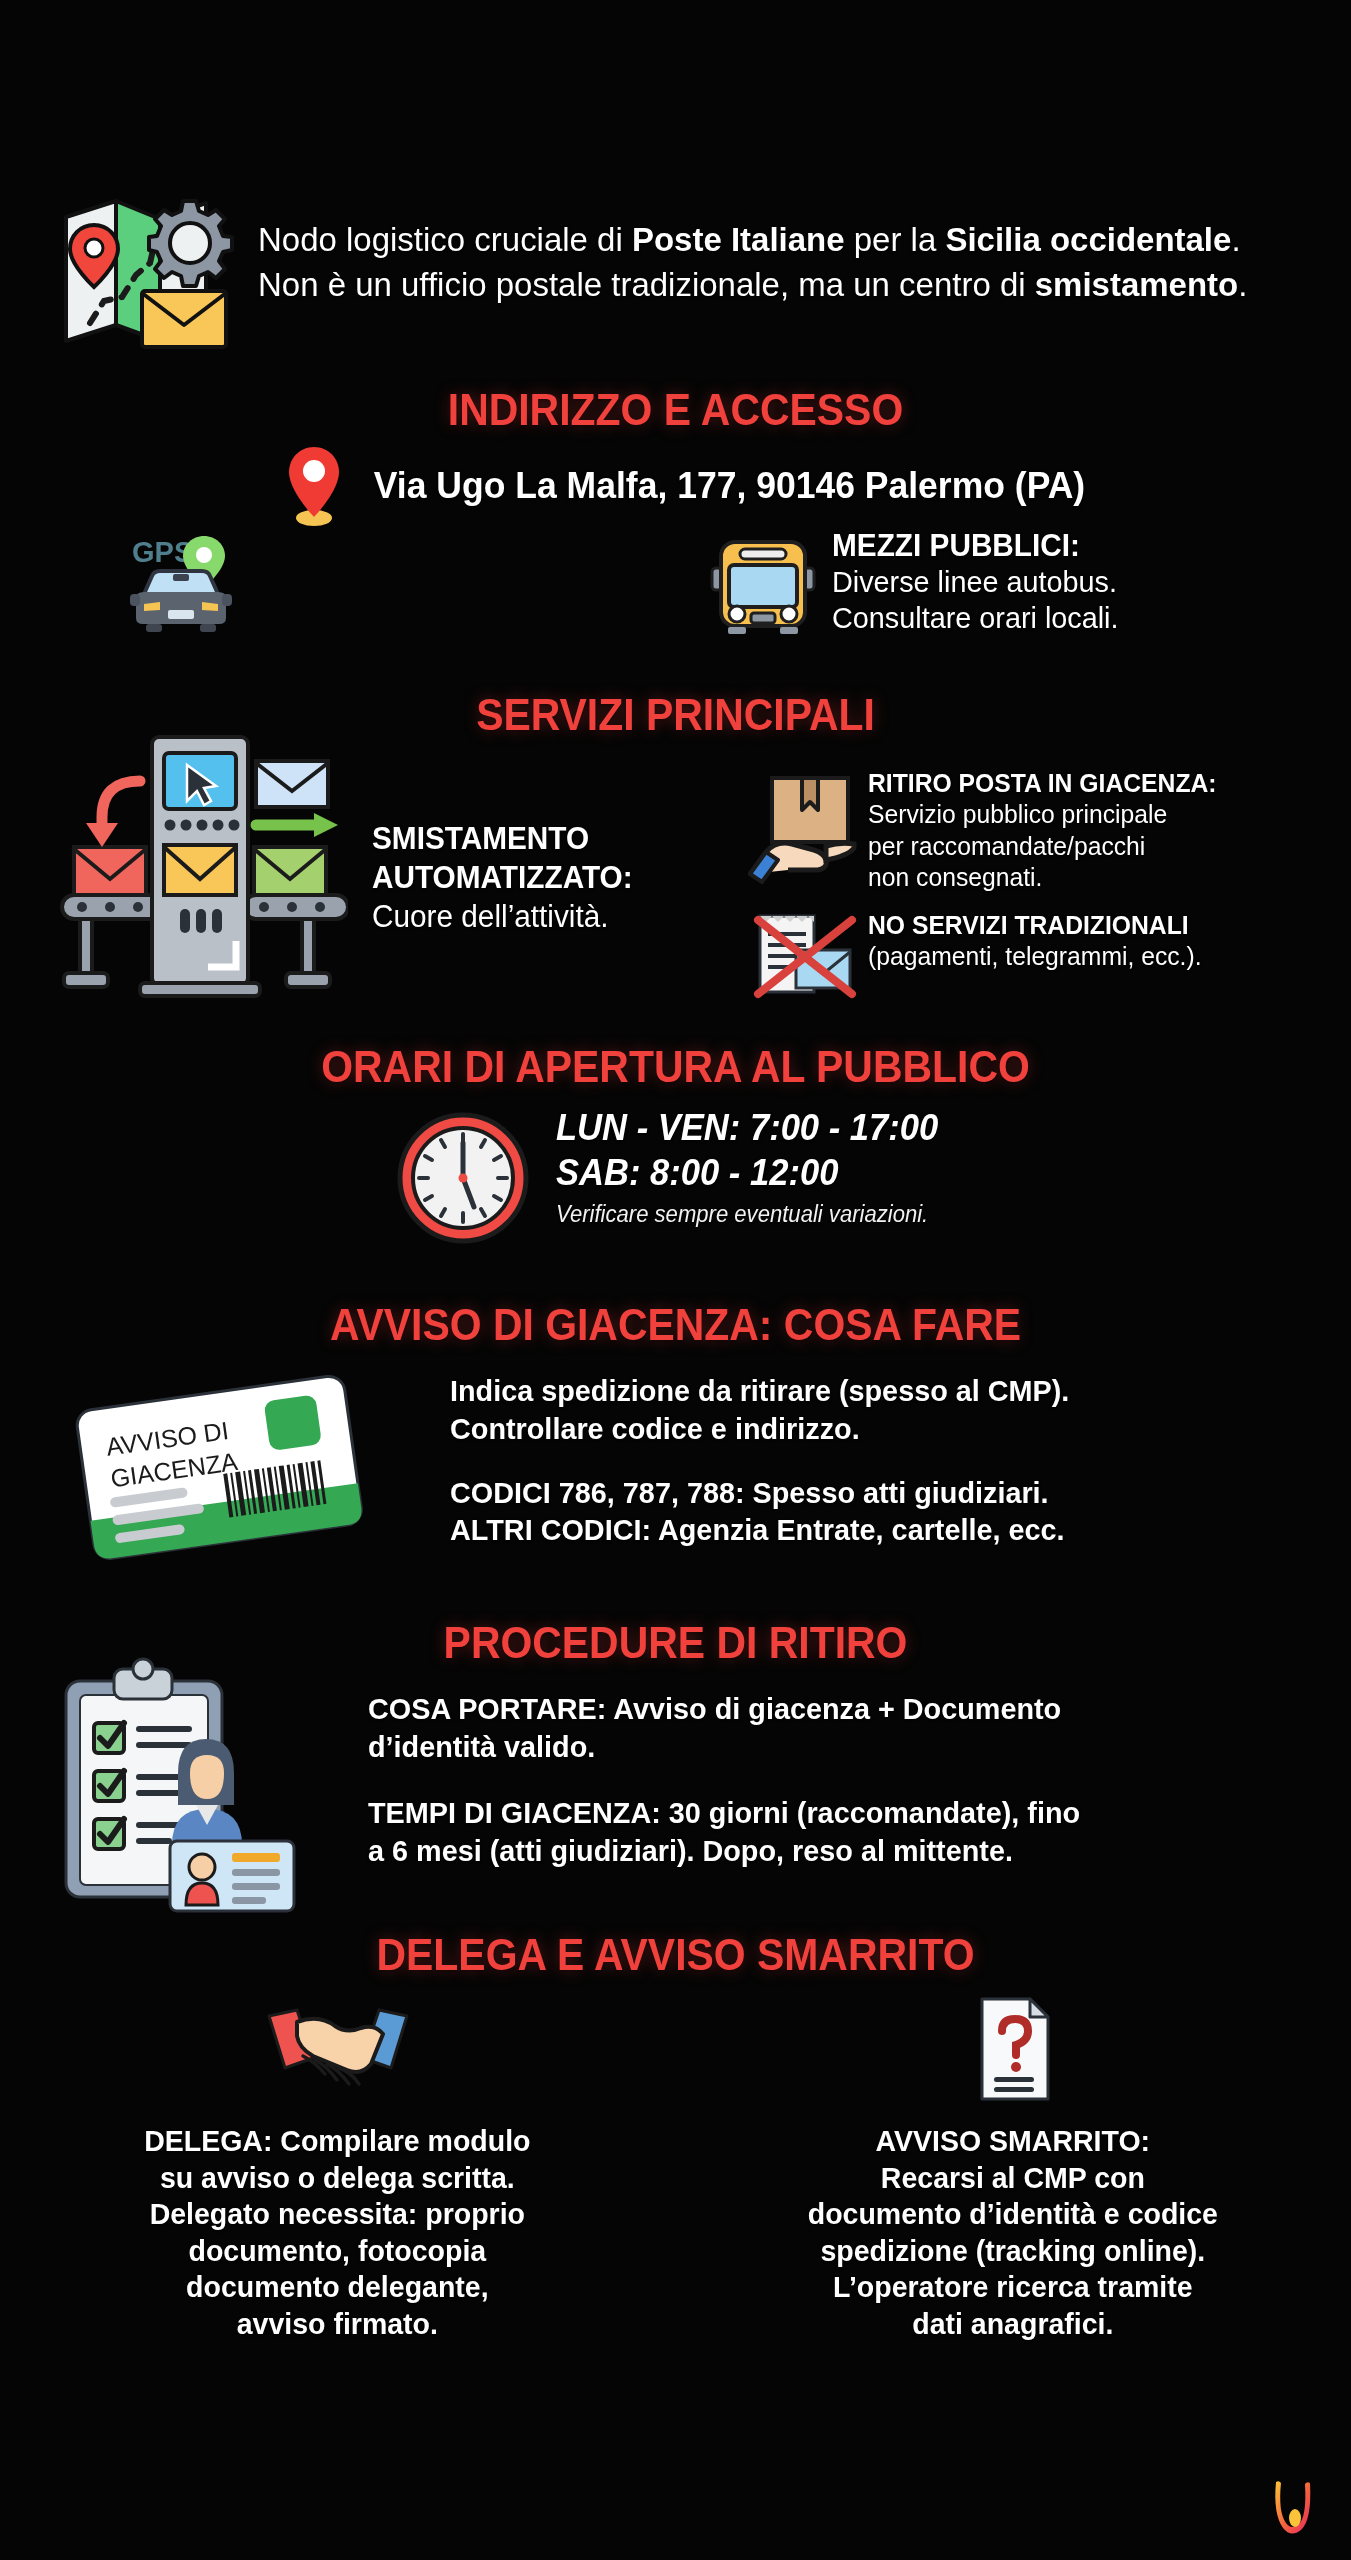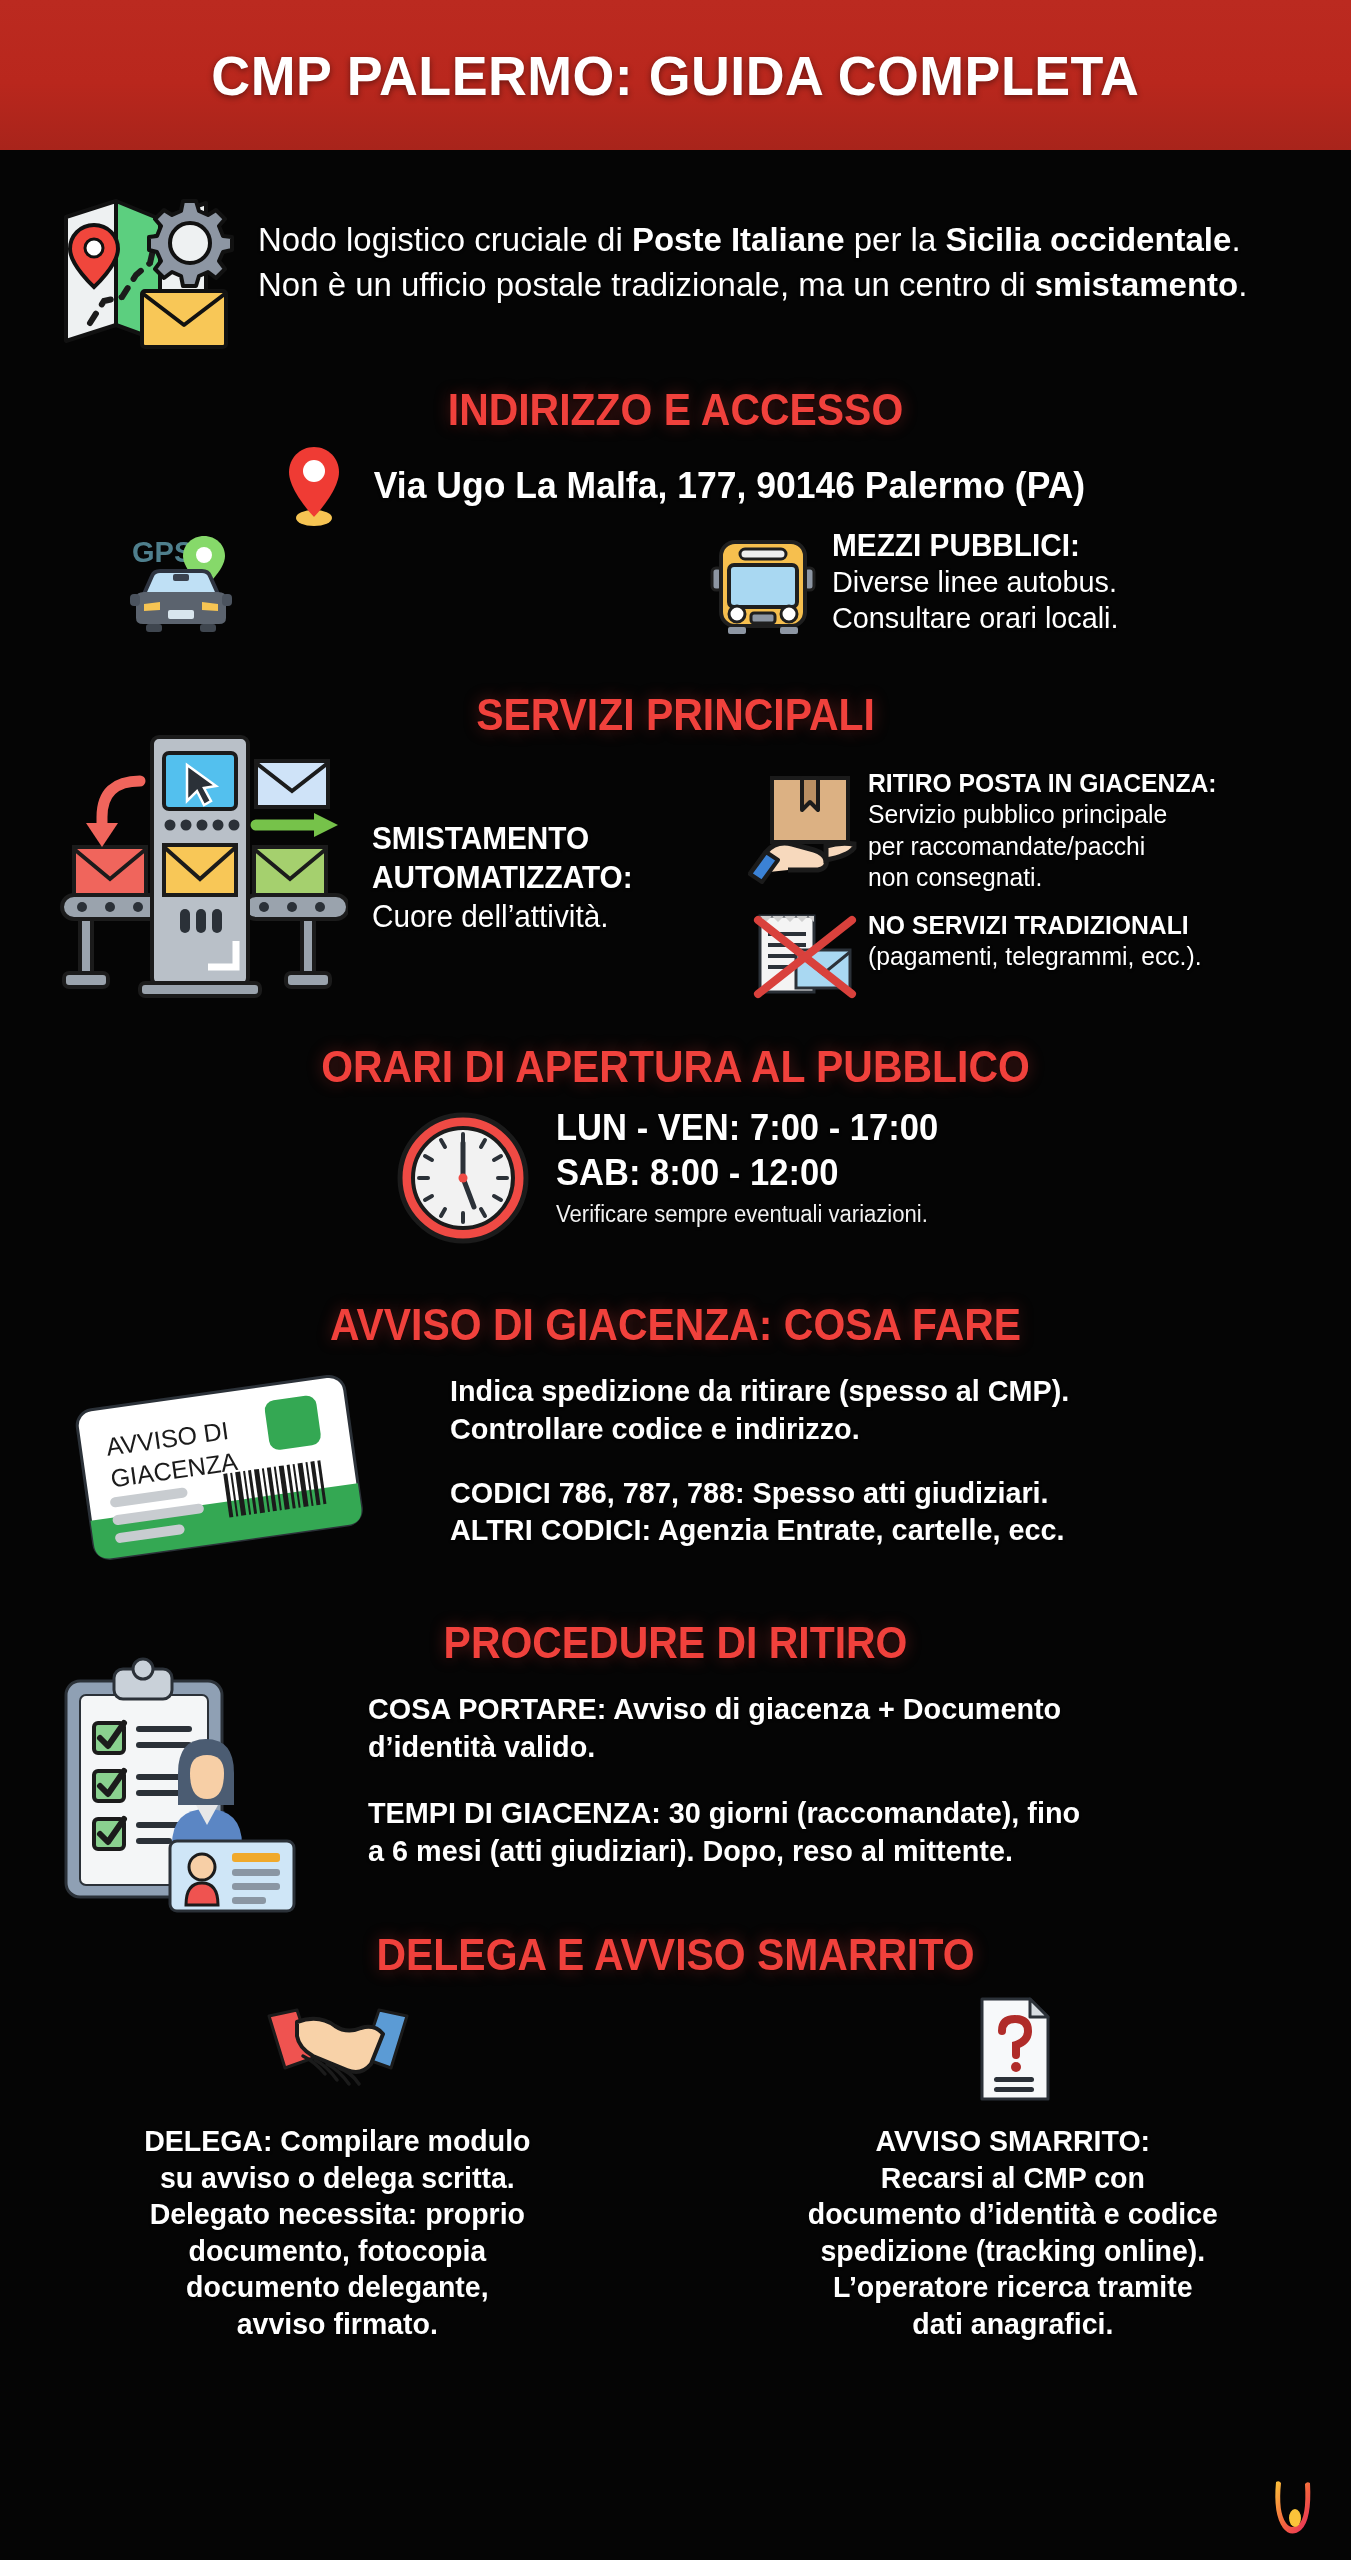--- a/index.html
+++ b/index.html
@@ -126,21 +126,21 @@
     text-shadow: 0 1px 3px rgba(0,0,0,.9);
     transform: scaleX(0.95); transform-origin: left;
   }
   .nobill-block { position: absolute; top: 910px; left: 748px; display: flex; }
   .nobill-body { margin-left: 10px; width: 530px; }
 
   
   .t-orari { position: absolute; top: 1042px; left: 0; width: 1351px; font-size: 44px; }
   .clock-row {
     position: absolute; top: 1105px; left: 0; width: 1351px;
-    display: flex; justify-content: center; align-items: flex-start;
+    display: flex; justify-content: center; align-items: flex-start; font-style: italic;
   }
   .clock-icon { flex: 0 0 auto; margin-top: 6px; }
   .clock-body { margin-left: 26px; }
   .clock-line {
     color: #ffffff; font-size: 36px; font-weight: bold; line-height: 1.25;
     text-shadow: 0 1px 3px rgba(0,0,0,.9);
     transform: scaleX(0.96); transform-origin: left;
   }
   .clock-note {
     color: #f2f2f2; font-size: 23px; margin-top: 6px;
@@ -196,23 +196,20 @@
     text-shadow: 0 1px 2px rgba(0,0,0,.6);
     transform: scaleX(0.95);
   }
   .logo { position: absolute; right: 34px; bottom: 20px; width: 48px; height: 62px; }
 </style>
 </head>
 <body>
 
 <div class="page">
 
-  <div class="header-bar">
-    <div class="header-title">CMP PALERMO: GUIDA COMPLETA</div>
-  </div>
 
   <div class="intro">
     <span class="intro-icon">
       <svg viewBox="0 0 200 180" width="200" height="180">
 
         <path d="M28 42 L78 26 L78 150 L28 166 Z" fill="#eef1f2" stroke="#111" stroke-width="4" stroke-linejoin="round"></path>
         <path d="M78 26 L122 44 L122 166 L78 150 Z" fill="#5ccf7f" stroke="#111" stroke-width="4" stroke-linejoin="round"></path>
         <path d="M122 44 L168 28 L168 150 L122 166 Z" fill="#eef1f2" stroke="#111" stroke-width="4" stroke-linejoin="round"></path>
 
         <path d="M52 148 L66 126 L84 122 L98 100 L112 88 L118 62" fill="none" stroke="#1b1b1b" stroke-width="6" stroke-linecap="round" stroke-dasharray="11 11"></path>

